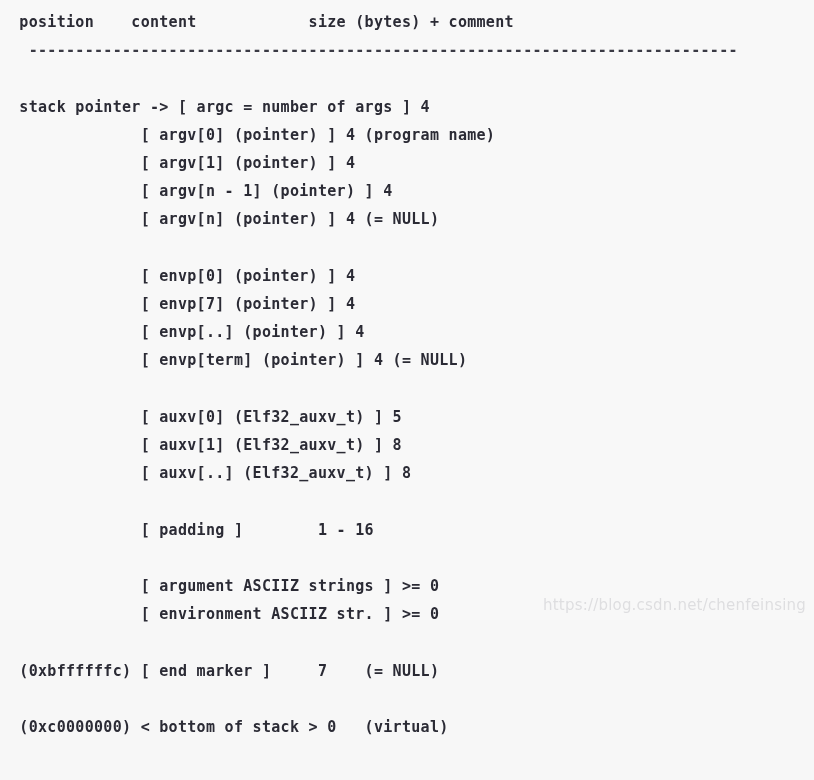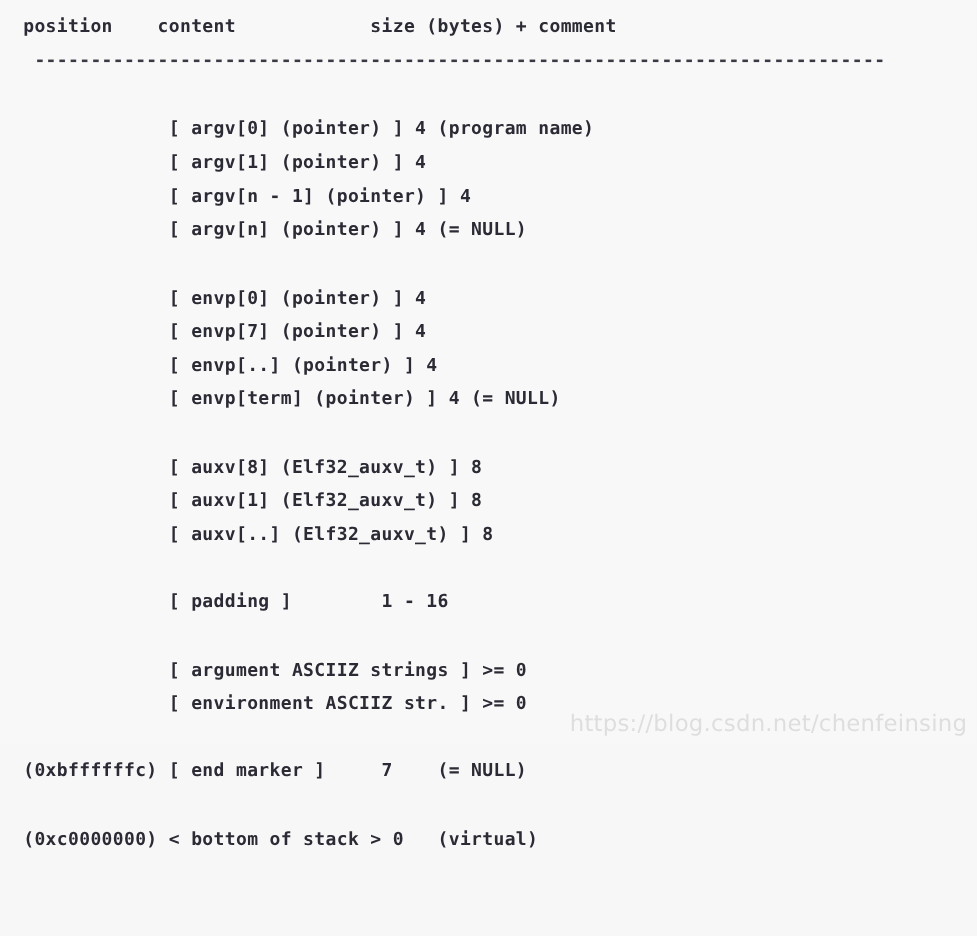--- a/index.html
+++ b/index.html
@@ -42,48 +42,49 @@
 
   .rule {
     color: #3a3a44;
   }
 
   .watermark {
     position: absolute;
     right: 8px;
     bottom: 6px;
     font-family: "DejaVu Sans", "Liberation Sans", sans-serif;
-    font-size: 19px;
+    font-size: 15px;
     letter-spacing: 0.2px;
     color: #c9c9cd;
     opacity: 0.55;
     white-space: pre;
     pointer-events: none;
     user-select: none;
   }
 </style>
 </head>
 <body>
 
 <div class="page">
 
   <pre class="ascii-listing"><span><span> position    content            size (bytes) + comment
 </span><span class="rule">  ----------------------------------------------------------------------------
 </span><span>
+</span><span> stack pointer -&gt; [ argc = number of args ] 4
 </span><span>              [ argv[0] (pointer) ] 4 (program name)
 </span><span>              [ argv[1] (pointer) ] 4
 </span><span>              [ argv[n - 1] (pointer) ] 4
 </span><span>              [ argv[n] (pointer) ] 4 (= NULL)
 </span><span>
 </span><span>              [ envp[0] (pointer) ] 4
 </span><span>              [ envp[7] (pointer) ] 4
 </span><span>              [ envp[..] (pointer) ] 4
 </span><span>              [ envp[term] (pointer) ] 4 (= NULL)
 </span><span>
-</span><span>              [ auxv[8] (Elf32_auxv_t) ] 8
+</span><span>              [ auxv[0] (Elf32_auxv_t) ] 5
 </span><span>              [ auxv[1] (Elf32_auxv_t) ] 8
 </span><span>              [ auxv[..] (Elf32_auxv_t) ] 8
 </span><span>
 </span><span>              [ padding ]        1 - 16
 </span><span>
 </span><span>              [ argument ASCIIZ strings ] &gt;= 0
 </span><span>              [ environment ASCIIZ str. ] &gt;= 0
 </span><span>
 </span><span> (0xbffffffc) [ end marker ]     7    (= NULL)
 </span><span>

